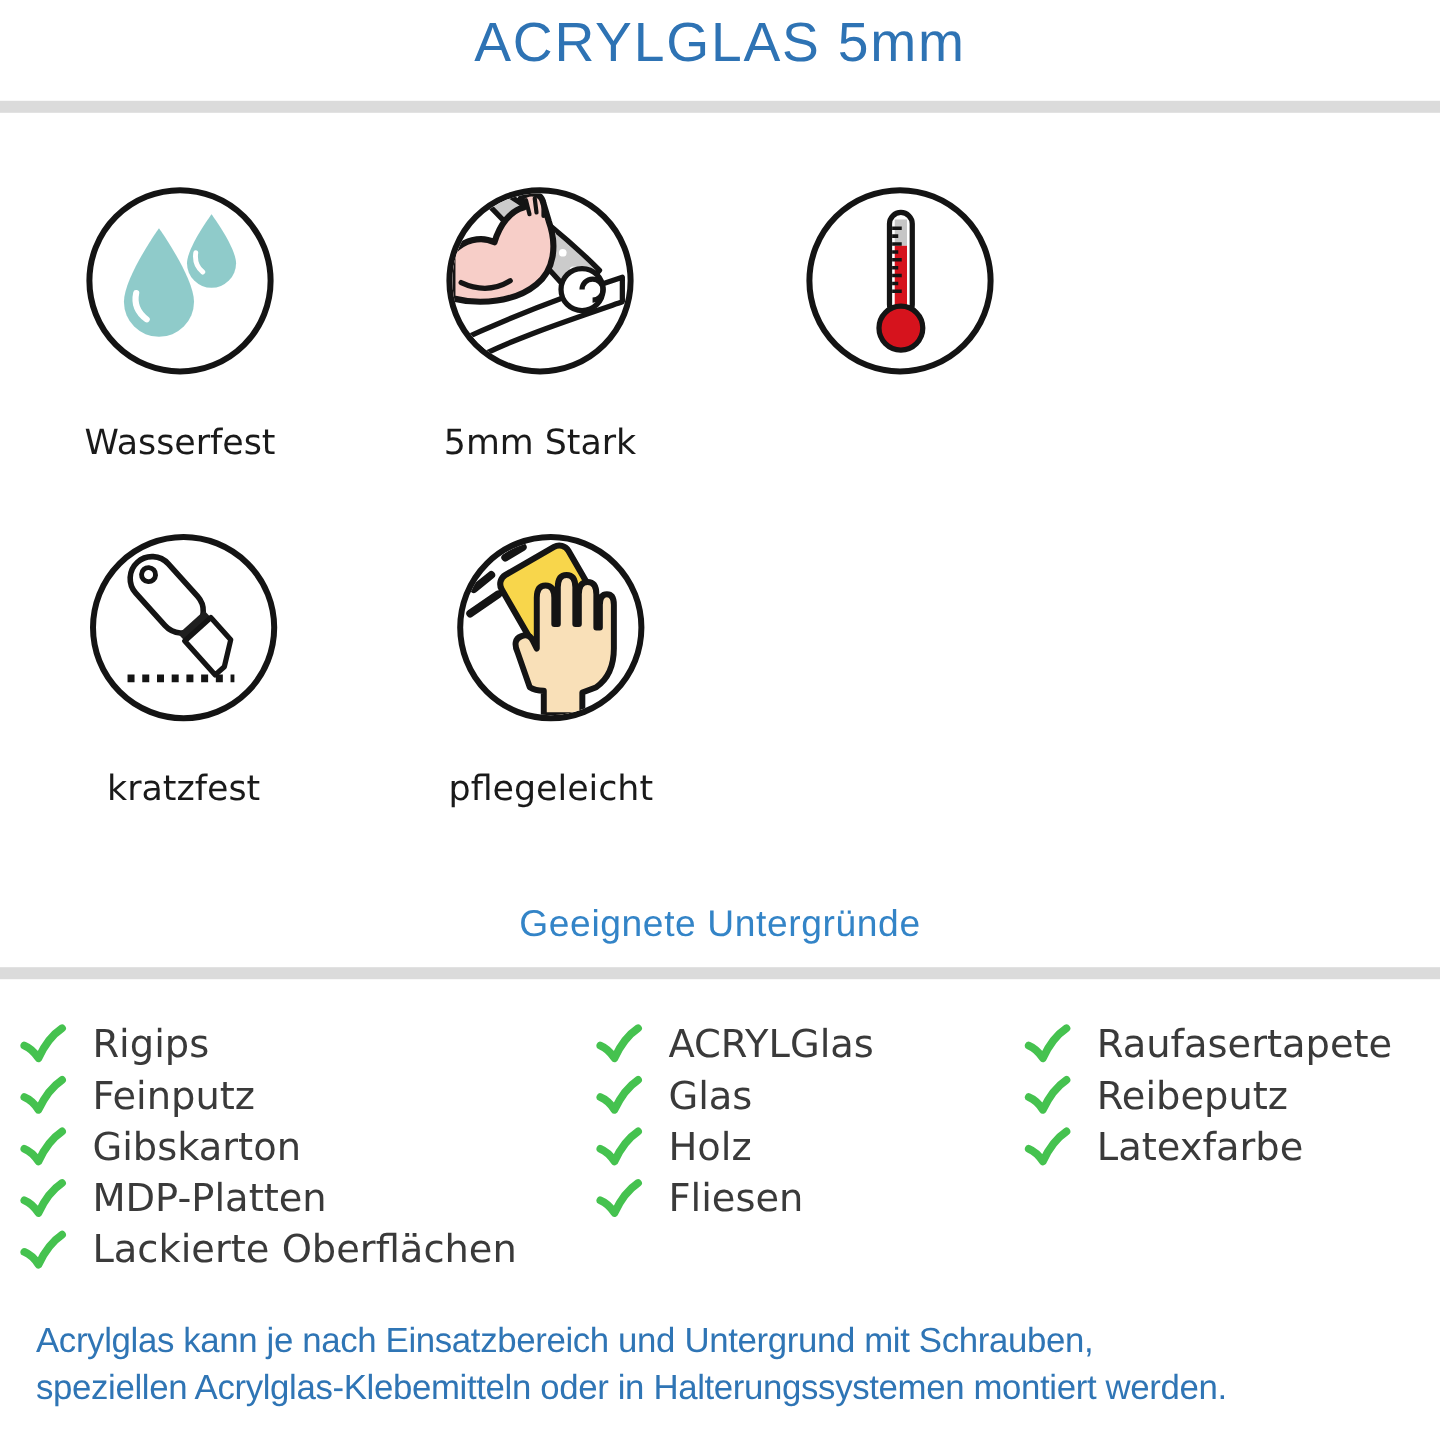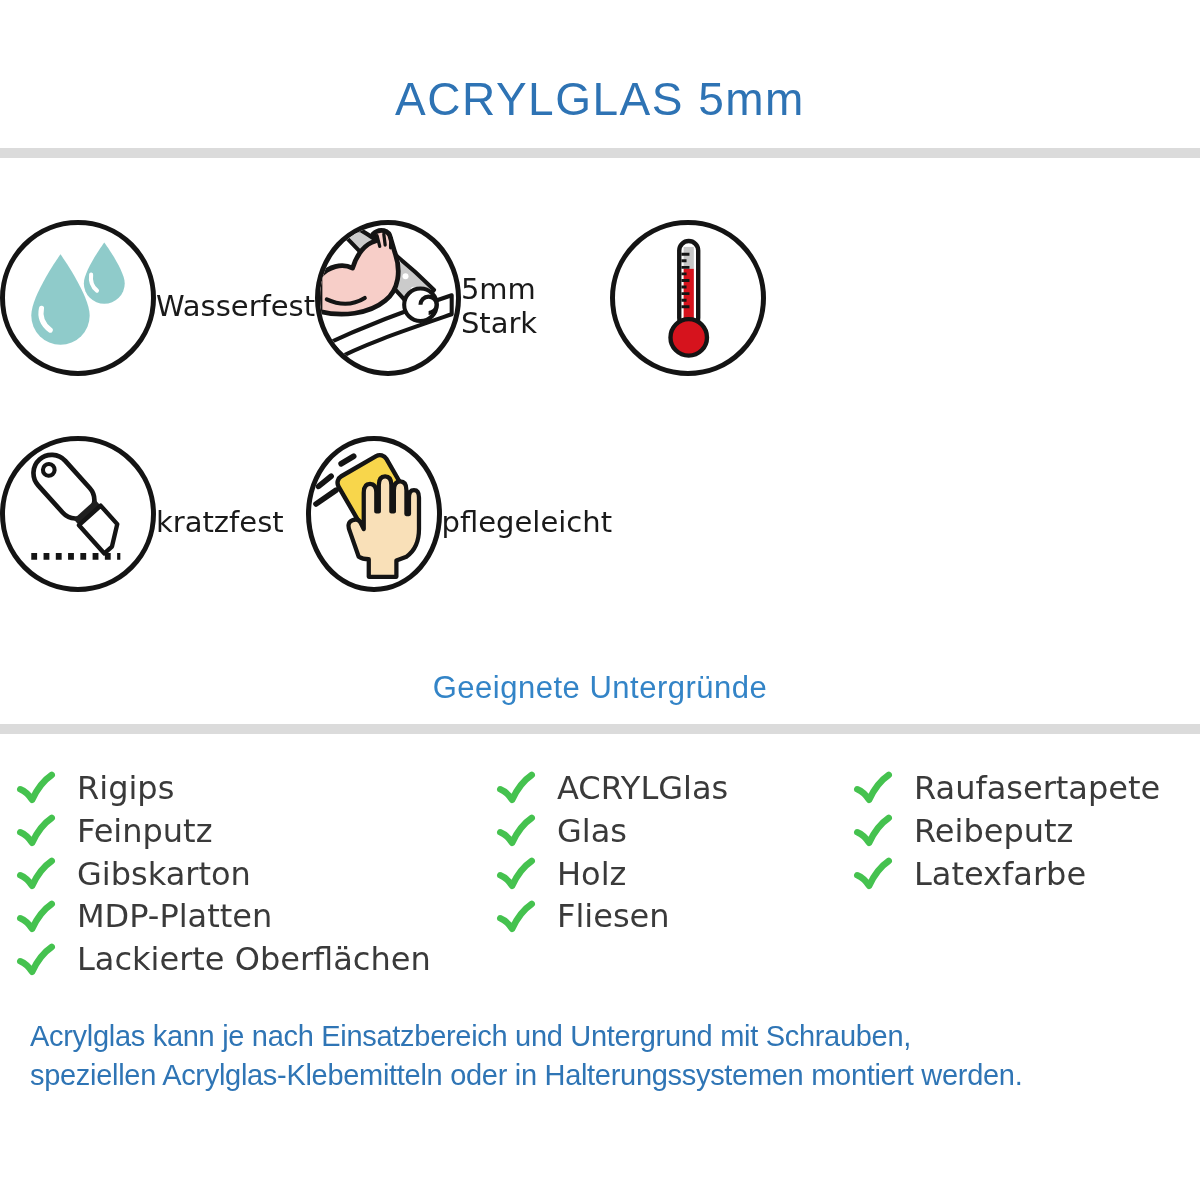--- a/index.html
+++ b/index.html
@@ -1,32 +1,31 @@
 <!DOCTYPE html>
 <html><head>
 <meta charset="utf-8">
 <style>
   html,body{margin:0;padding:0;}
   body{
     width:1200px;height:1200px;background:#ffffff;overflow:hidden;
     font-family:"Liberation Sans",sans-serif;
   }
   .page-title{
-    padding-top:28px;text-align:center;
+    padding-top:8px;text-align:center;
     font-size:46px;font-weight:500;letter-spacing:1.5px;
     color:#2E73B4;
-    margin-top:44px;
   }
   .divider{height:10px;background:#DBDBDB;margin-top:22px;}
   .divider.second{margin-top:18px;}
 
   .features-row1{display:grid;grid-template-columns:repeat(4,1fr);margin-top:62px;}
   .features-row2{display:flex;margin-top:60px;}
   .features-row2 .feature{width:306px;}
-  .feature{display:flex;align-items:center;}
+  .feature{display:flex;flex-direction:column;align-items:center;gap:24px;}
   .icon-circle{
     width:156px;height:156px;box-sizing:border-box;background:#fff;
     border:5px solid #141414;border-radius:50%;overflow:hidden;
     display:flex;align-items:center;justify-content:center;
   }
   .icon-circle svg{width:146px;height:146px;display:block;}
   .feature-label{
     margin-top:15px;font-size:29px;color:#1a1a1a;
     font-family:"DejaVu Sans",sans-serif;
   }

